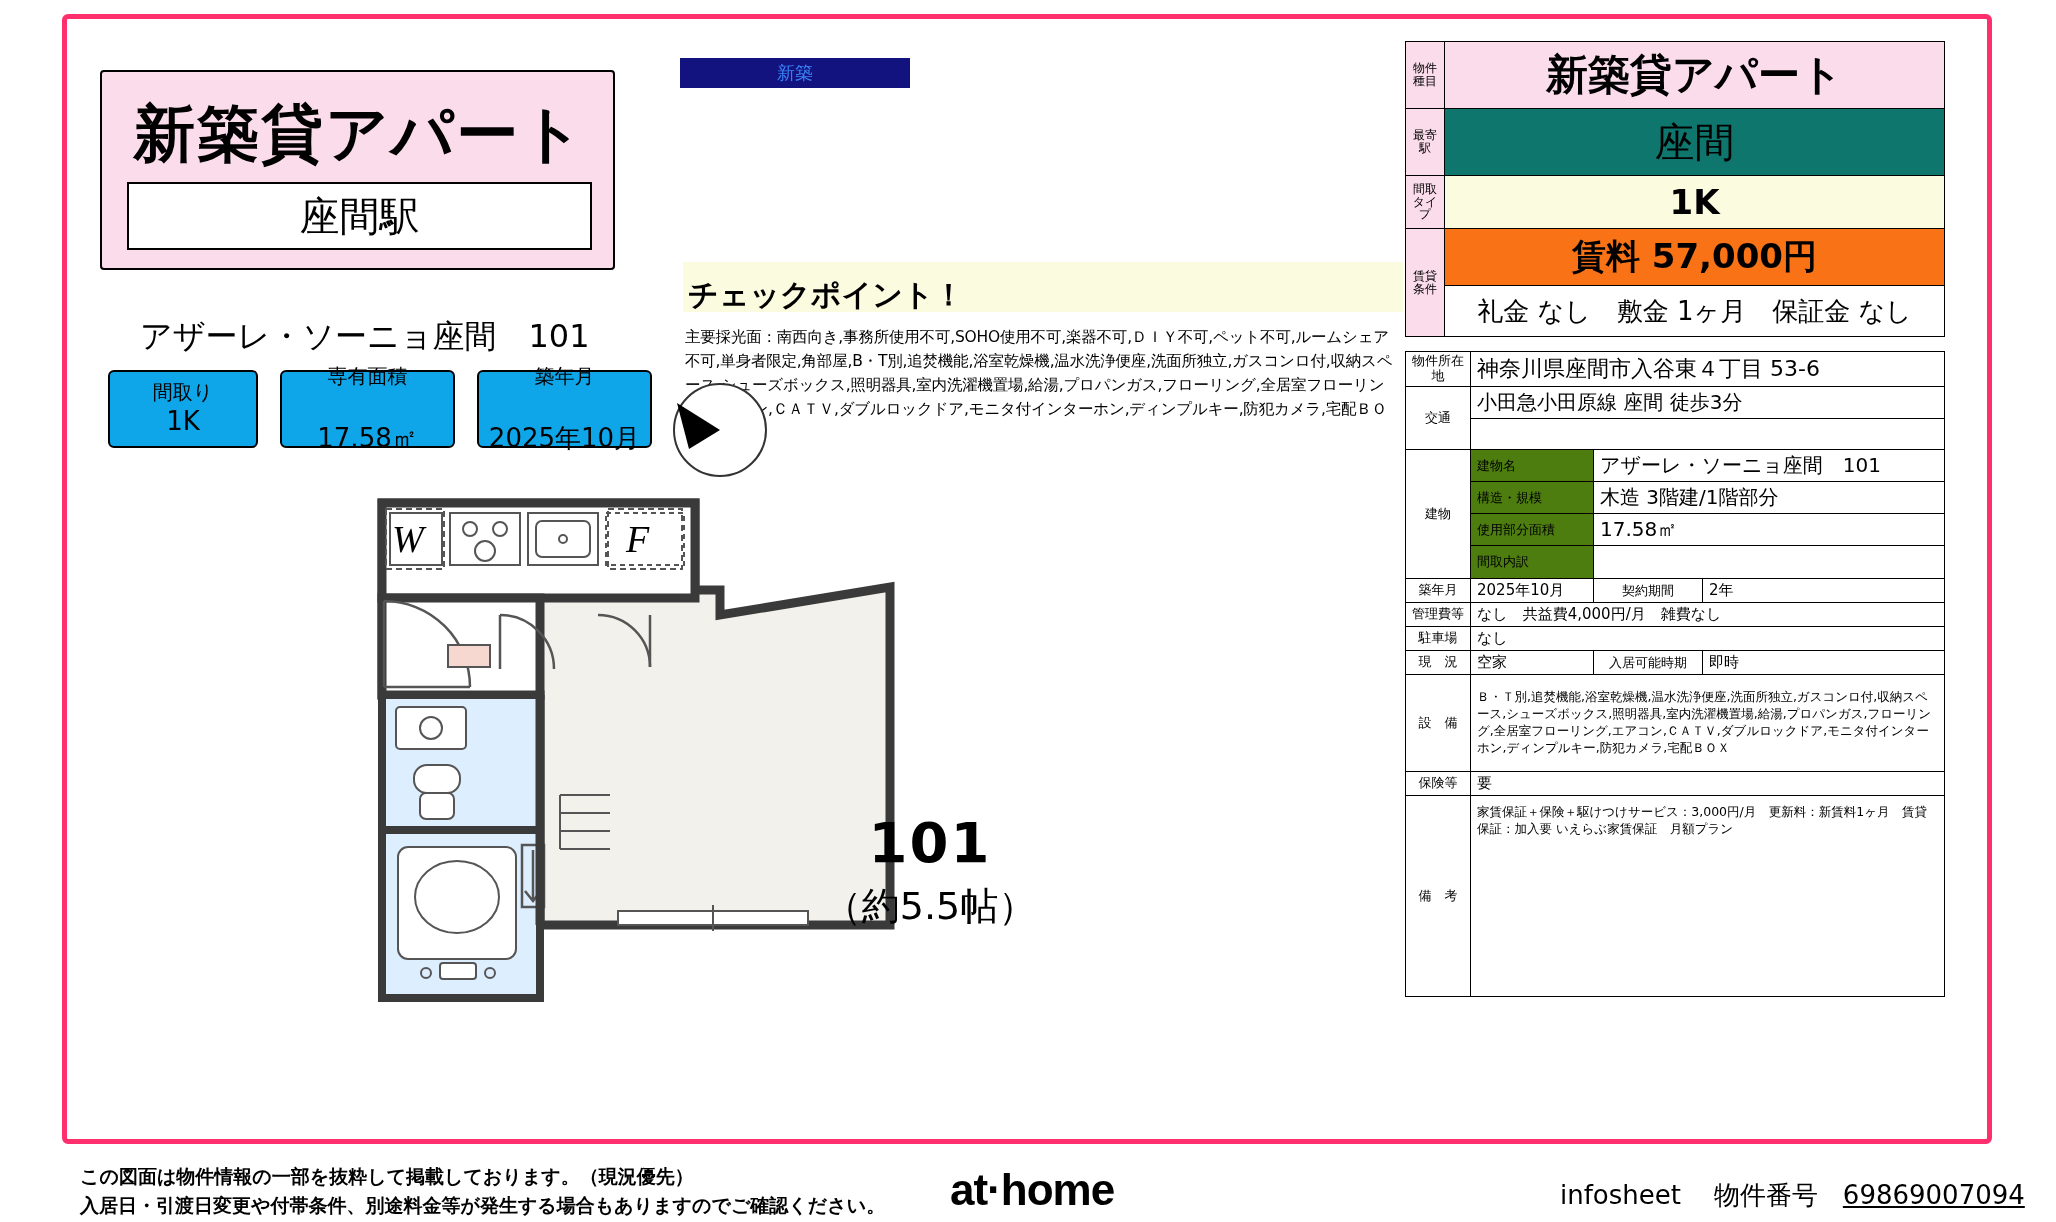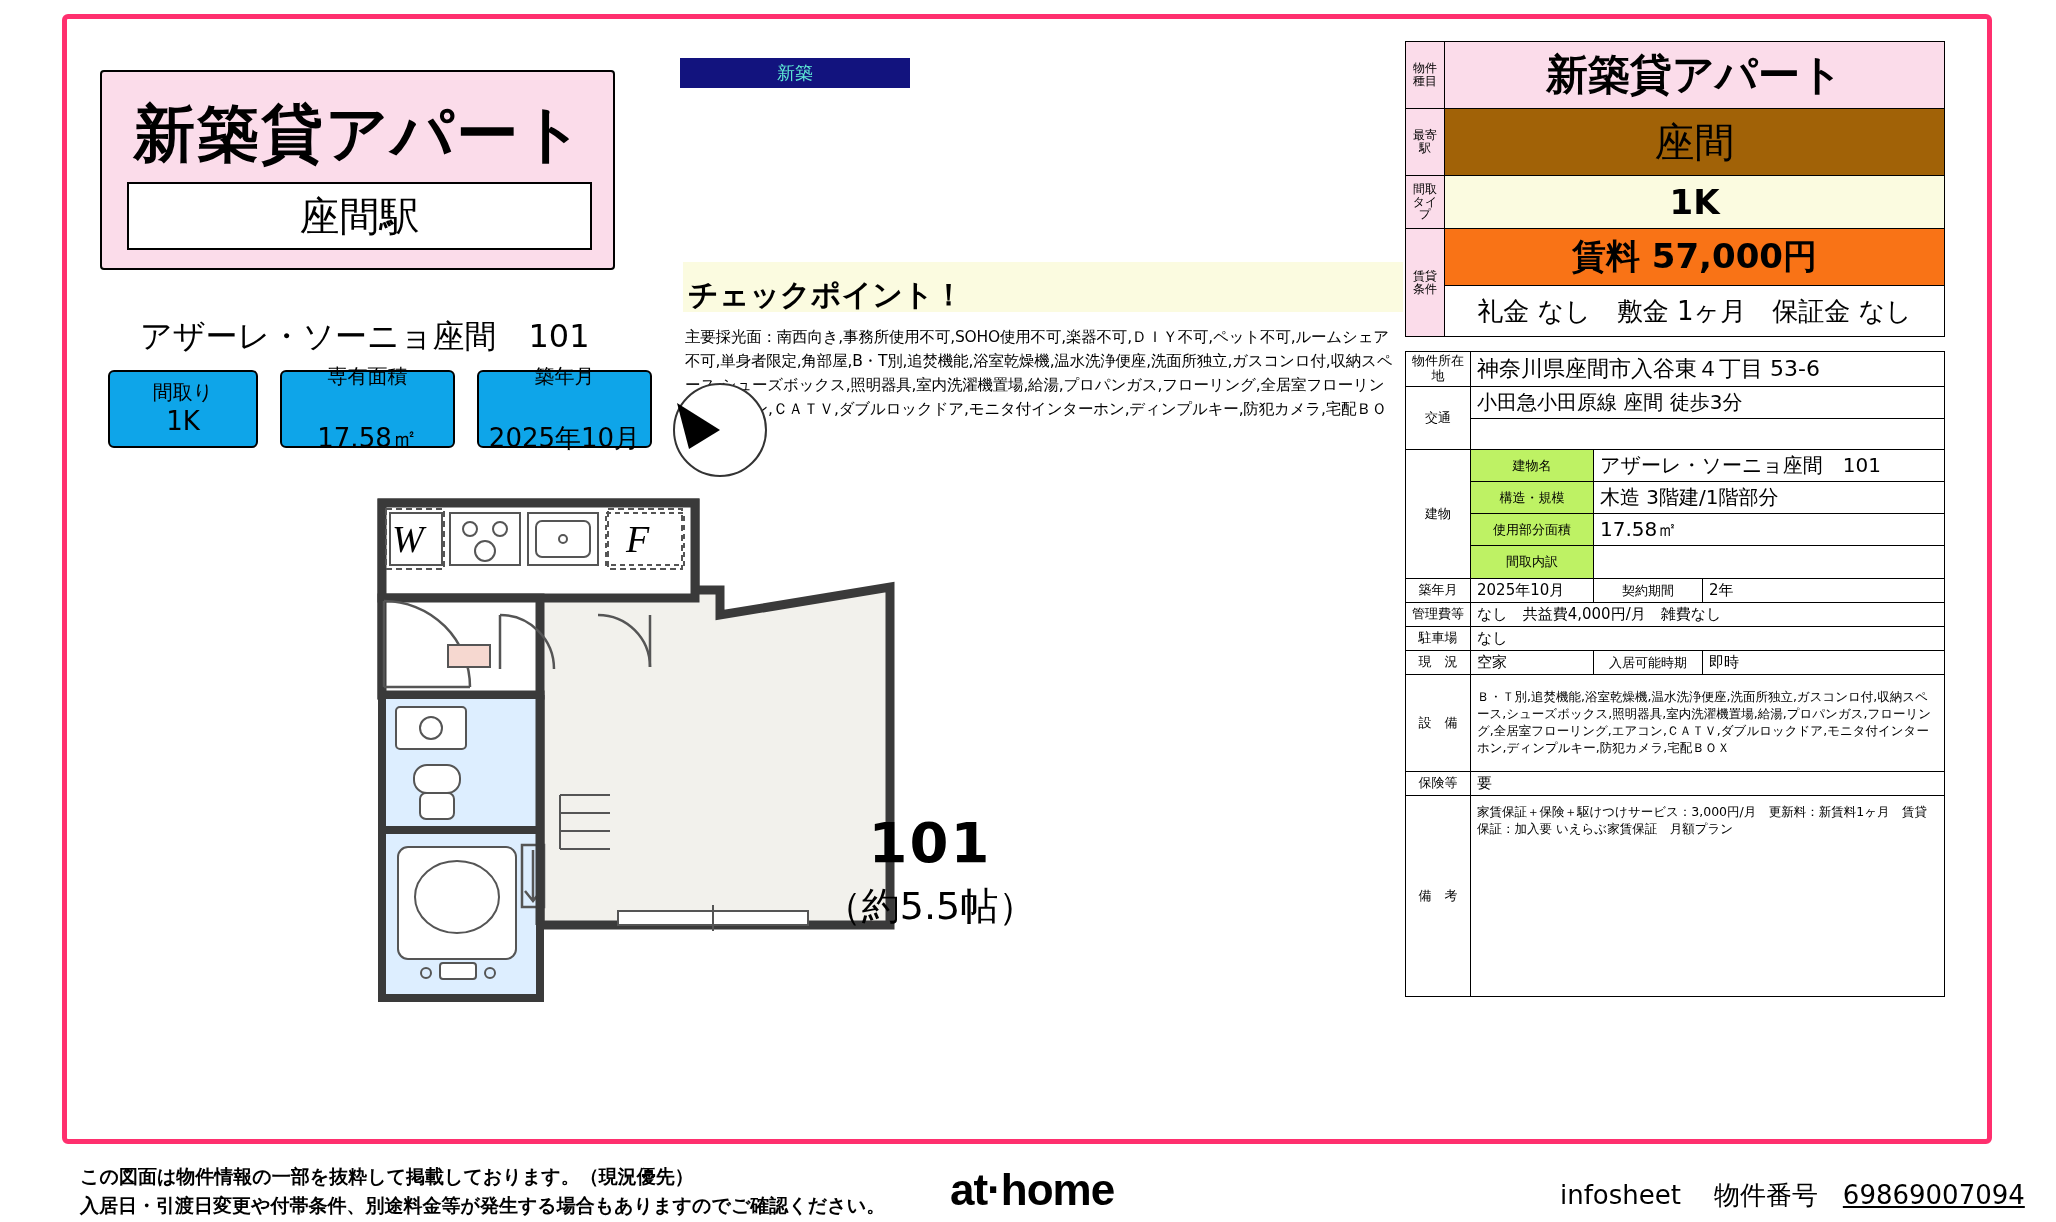--- a/index.html
+++ b/index.html
@@ -44,21 +44,21 @@
     align-items:center;justify-content:center;line-height:1.25;
     font-family:"DejaVu Sans",sans-serif;
   }
   .spec-cell .lbl{font-size:20px;}
   .spec-cell .val{font-size:26px;}
   .spec-cell.wide{width:175px;gap:33px;}
 
   
   .new-tag{
     position:absolute;left:680px;top:58px;width:230px;height:30px;
-    background:#12137e;color:#5eead4;font-size:18px;
+    background:#12137e;color:#3b82f6;font-size:18px;
     display:flex;align-items:center;justify-content:center;
     font-family:"DejaVu Sans",sans-serif;
   }
   .check-title{
     position:absolute;left:688px;top:275px;font-size:30px;font-weight:bold;
     font-family:"DejaVu Sans",sans-serif;
   }
   .check-hl{
     position:absolute;left:683px;top:262px;width:720px;height:50px;
     background:#fbfbe0;z-index:-1;
@@ -87,41 +87,41 @@
   .t1{width:540px;}
   .t1 .side{
     width:26px;background:#fbdcea;font-size:12px;text-align:center;
     line-height:1.05;letter-spacing:0px;
   }
   .t1 .c-title{
     background:#fbdcea;height:62px;text-align:center;
     font-size:42px;font-weight:bold;
   }
   .t1 .c-station{
-    background:#a16207;height:62px;text-align:center;font-size:40px;
+    background:#0f766e;height:62px;text-align:center;font-size:40px;
   }
   .t1 .c-type{
     background:#fbfbe0;height:48px;text-align:center;font-size:34px;font-weight:bold;
   }
   .t1 .c-rent{
     background:#f97316;height:52px;text-align:center;font-size:34px;font-weight:bold;
   }
   .t1 .c-dep{
     background:#ffffff;height:46px;text-align:center;font-size:26px;
   }
 
   .t2{width:540px;margin-top:14px;font-size:17px;}
   .t2 .lab{
     background:#fff;width:52px;text-align:center;font-size:13px;line-height:1.15;
   }
   .t2 .big{font-size:22px;}
   .t2 .mid{font-size:20px;}
   .t2 .sm{font-size:15px;}
   .t2 .xs{font-size:12.5px;line-height:1.35;}
-  .t2 .lab2{width:110px;text-align:center;font-size:13px;background:#bef264;}
+  .t2 .lab2{width:110px;text-align:left;font-size:13px;background:#4d7c0f;}
   .t2 .lab3{width:96px;text-align:center;font-size:13px;background:#fff;}
 
   
   .foot-left{
     position:absolute;left:80px;top:1162px;width:900px;
     font-size:19px;line-height:1.5;font-family:"DejaVu Sans",sans-serif;font-weight:bold;
   }
   .athome{
     position:absolute;left:950px;top:1165px;font-size:44px;font-weight:bold;
     letter-spacing:-1px;font-family:"Liberation Sans",sans-serif;

